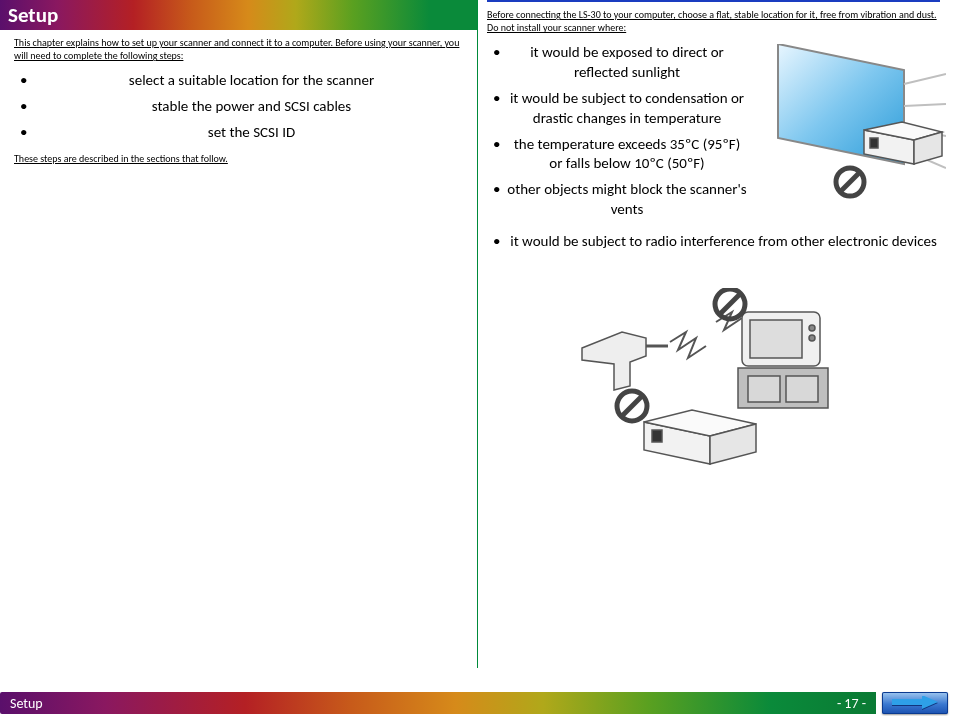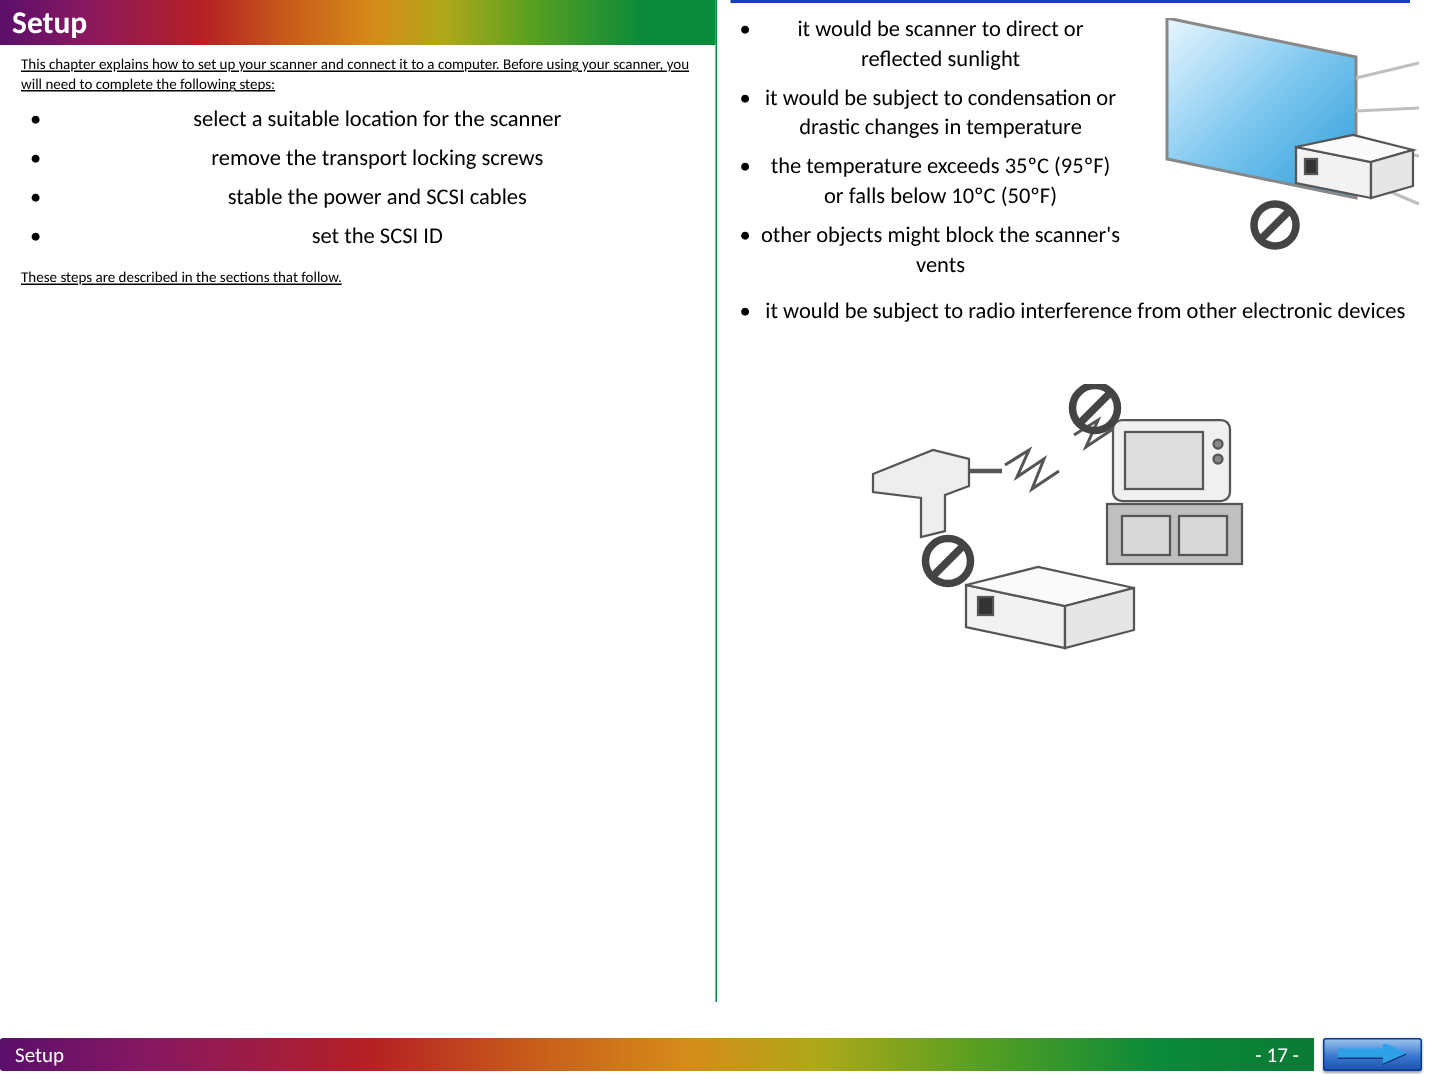--- a/index.html
+++ b/index.html
@@ -136,36 +136,36 @@
 <body>
 
 <div class="page">
   <div class="col col-left">
     <div class="setup-bar">
       <span>Setup</span>
     </div>
     <p class="body">This chapter explains how to set up your scanner and connect it to a computer.  Before using your scanner, you will need to complete the following steps:</p>
     <ul class="bullets">
       <li>select a suitable location for the scanner</li>
-      <li>remove the transport locking screws</li>
       <li>stable the power and SCSI cables</li>
       <li>set the SCSI ID</li>
     </ul>
     <p class="body">These steps are described in the sections that follow.</p>
   </div>
 
   <div class="divider"></div>
 
   <div class="col col-right">
     <div class="blue-rule"></div>
+    <p class="body">Before connecting the LS-30 to your computer, choose a flat, stable location for it, free from vibration and dust.  Do not install your scanner where:</p>
 
     <div class="right-wrap">
       <div class="right-list-area">
         <ul class="bullets" style="width:260px;">
-          <li>it would be scanner to direct or reflected sunlight</li>
+          <li>it would be exposed to direct or reflected sunlight</li>
           <li>it would be subject to condensation or drastic changes in temperature</li>
           <li>the temperature exceeds 35ºC (95ºF) or falls below 10ºC (50ºF)</li>
           <li>other objects might block the scanner's vents</li>
         </ul>
         <ul class="bullets">
           <li>it would be subject to radio interference from other electronic devices</li>
         </ul>
 
         <div class="fig1">
           <svg viewBox="0 0 200 160" width="200" height="160">

